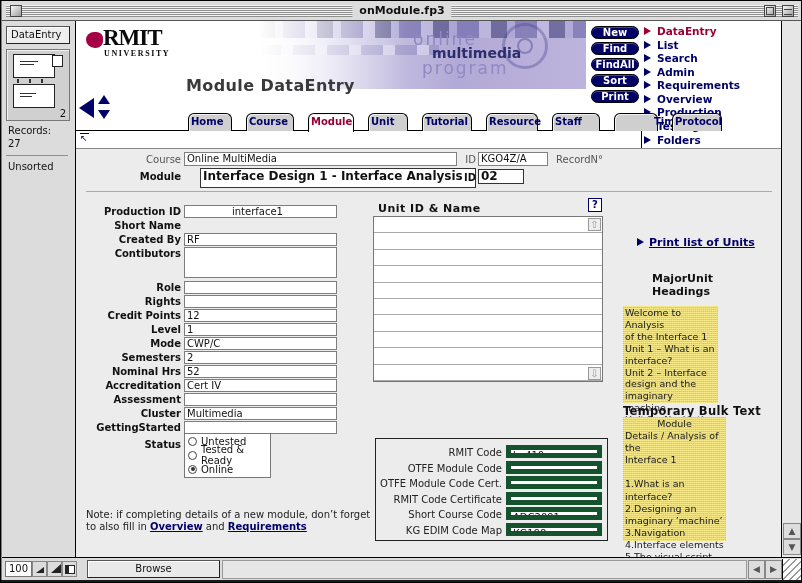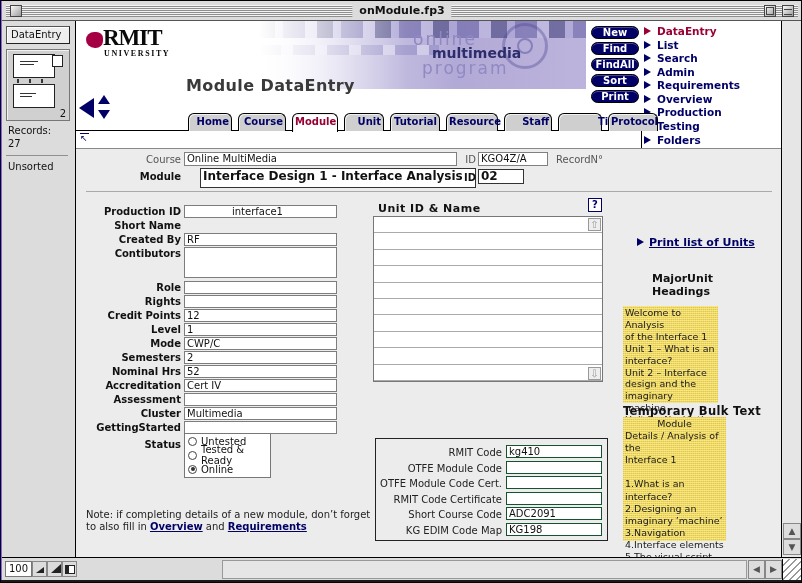--- a/index.html
+++ b/index.html
@@ -87,22 +87,22 @@
   #page-title{position:absolute;left:110px;top:55px;font-size:16px;font-weight:bold;color:#3a3a3a;letter-spacing:.4px;}
   #rec-prev{position:absolute;left:3px;top:77px;width:0;height:0;border-right:15px solid #000066;
      border-top:10px solid transparent;border-bottom:10px solid transparent;cursor:pointer;}
   #rec-up{position:absolute;left:22px;top:74px;width:0;height:0;border-bottom:9px solid #000066;
      border-left:6px solid transparent;border-right:6px solid transparent;cursor:pointer;}
   #rec-down{position:absolute;left:22px;top:89px;width:0;height:0;border-top:9px solid #000066;
      border-left:6px solid transparent;border-right:6px solid transparent;cursor:pointer;}
 
   
   #tabs{position:absolute;left:112px;top:92px;height:18px;display:flex;z-index:2;}
-  .tab{height:18px;margin-right:6px;background:#cfcfcf;border:1px solid #000;border-bottom:none;
-     border-radius:6px 6px 0 0;font-size:10px;font-weight:bold;color:#000066;text-align:right;
+  .tab{height:18px;margin-right:14px;background:#cfcfcf;border:1px solid #000;border-bottom:none;
+     border-radius:6px 6px 0 0;font-size:10px;font-weight:bold;color:#000066;text-align:left;
      line-height:16px;padding:0 2px;box-shadow:inset 1px 1px 0 #f0f0f0;cursor:pointer;}
   .tab.active{background:#fff;color:#990033;height:19px;}
 
   #corner-icon{position:absolute;left:4px;top:112px;width:9px;height:9px;color:#000066;font-size:9px;line-height:9px;
      border-top:1px solid #000066;cursor:pointer;}
 
   
   .hdr-label{position:absolute;font-size:10px;color:#555;text-align:right;}
   .hdr-label.bold{color:#111;font-weight:bold;}
   .fld{position:absolute;background:#fff;border:1px solid #808080;font-size:10px;line-height:12px;
@@ -137,21 +137,21 @@
   .unit-row{flex:1;border-bottom:1px solid #aaa;cursor:pointer;}
   .unit-row:last-child{border-bottom:none;}
   .portal-arrow{position:absolute;right:1px;width:13px;height:13px;background:#eee;border:1px solid #999;
      color:#999;font-size:10px;line-height:12px;text-align:center;cursor:pointer;}
   #portal-up{top:1px;}
   #portal-down{bottom:1px;}
 
   
   #codes-box{position:absolute;left:299px;top:417px;width:233px;height:103px;border:1px solid #222;}
   .crow-label{position:absolute;left:4px;width:122px;text-align:right;font-size:10px;color:#222;}
-  .crow-field{position:absolute;left:130px;width:96px;height:13px;background:#fff;border:1px solid #14532d;
+  .crow-field{position:absolute;left:130px;width:96px;height:13px;background:#fff;border:5px solid #14532d;
      font-size:10px;line-height:11px;padding:0 2px;color:#111;white-space:nowrap;overflow:hidden;}
 
   
   #print-link{position:absolute;left:561px;top:215px;font-size:11px;font-weight:bold;color:#000066;cursor:pointer;white-space:nowrap;}
   #print-link .tri{display:inline-block;width:0;height:0;border-left:7px solid #000066;border-top:4px solid transparent;
      border-bottom:4px solid transparent;margin-right:5px;}
   #print-link .lbl{text-decoration:underline;}
   #majorunit-heading{position:absolute;left:576px;top:251px;font-size:11px;font-weight:bold;color:#111;line-height:13px;white-space:pre-line;}
   .ybox{position:absolute;background-color:#eed75f;color:#1a1a1a;font-size:9.5px;line-height:11.9px;
      padding:1px 2px;white-space:pre-line;
@@ -406,19 +406,20 @@
     <div id="zoom-value">100</div>
     <div class="mini-btn" id="zoom-out-btn">
         <div class="mtn"></div>
       </div>
     <div class="mini-btn" id="zoom-in-btn">
         <div class="mtn"></div>
       </div>
     <div class="mini-btn" id="toggle-status-btn">
         <div class="ico"></div>
       </div>
+    <div id="mode-popup">Browse</div>
     <div id="hscroll-track"></div>
     <div class="hs-arrow" id="hs-left">◀</div>
     <div class="hs-arrow" id="hs-right">▶</div>
     <div id="grow-box"></div>
   </div>
   <div id="bottom-border"></div>
 </div>
 
 </body></html>

